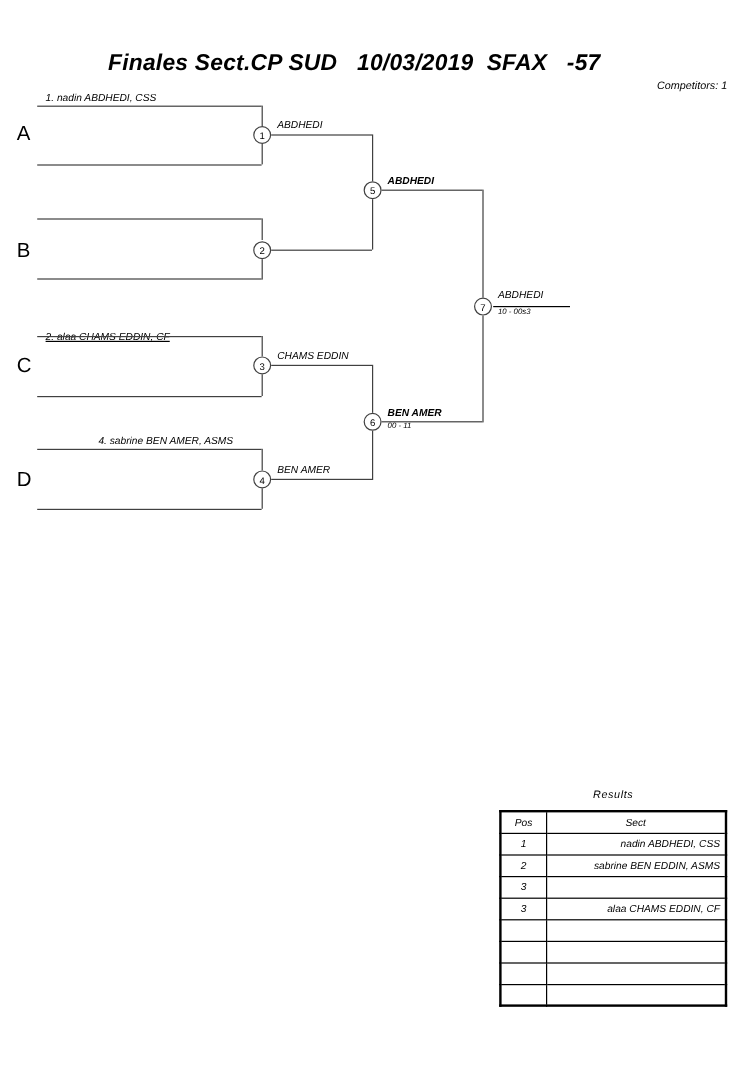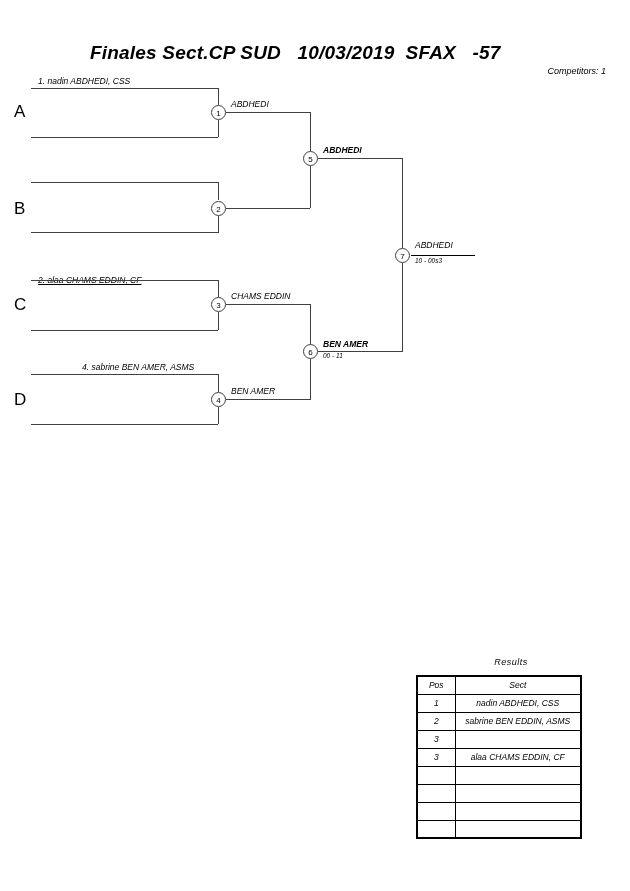--- a/index.html
+++ b/index.html
@@ -108,40 +108,40 @@
     width: 190px;
     text-align: center;
     font-size: 9px;
     font-style: italic;
     letter-spacing: 0.5px;
   }
   .results-table {
     position: absolute;
     left: 416px;
     top: 675px;
-    width: 166px;
+    width: 190px;
     border-collapse: collapse;
     border: 2px solid #000000;
     background: #ffffff;
   }
   .results-table td, .results-table th {
     border: 1px solid #000000;
     height: 18px;
     font-size: 8.5px;
     font-style: italic;
     font-weight: normal;
     padding: 0 4px;
     box-sizing: border-box;
   }
   .results-table .col-pos {
     width: 38px;
     text-align: center;
   }
   .results-table .col-name {
-    text-align: center;
+    text-align: right;
   }
   .results-table thead .col-pos { text-align: center; }
   .results-table thead .col-name { text-align: center; }
 </style>
 </head>
 <body>
 
 <div id="sheet">
 
   <div class="title">Finales Sect.CP SUD   10/03/2019  SFAX   -57</div>

